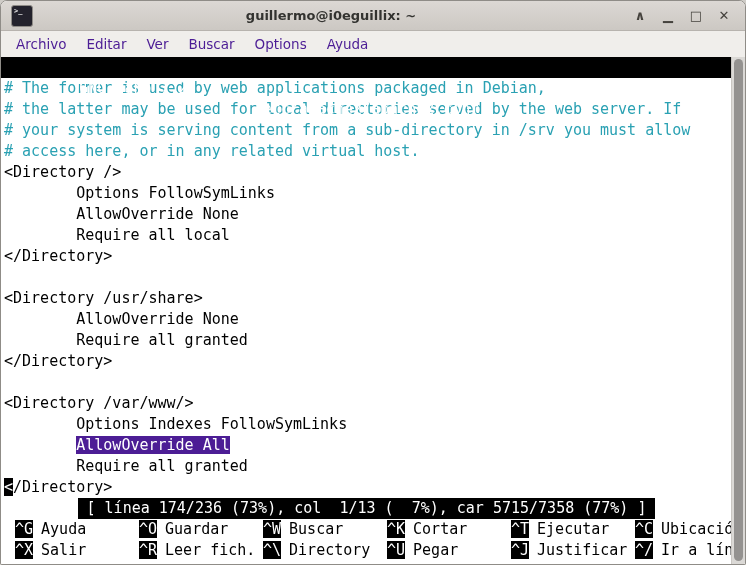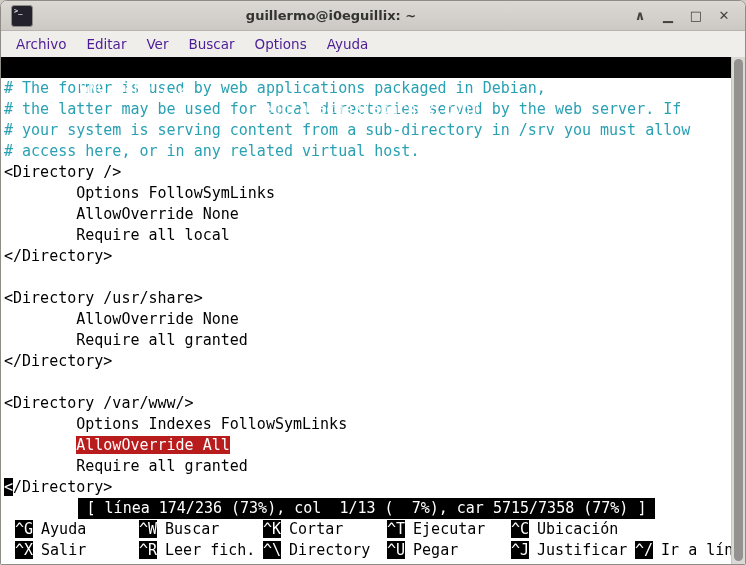--- a/index.html
+++ b/index.html
@@ -23,21 +23,21 @@
   
   .terminal{position:relative;flex:1;background:#ffffff;
     font:15px/21px "DejaVu Sans Mono","Liberation Mono",monospace;color:#000;}
   .term-inner{position:absolute;top:0;left:0;right:13px;bottom:0;overflow:hidden;}
   .nano-header{height:21px;background:#000;color:#fff;position:relative;white-space:pre;}
   .nano-title{padding-left:6px;}
   .nano-file{position:absolute;left:50%;transform:translateX(-50%);}
   .screen .line{height:21px;white-space:pre;padding-left:3px;}
   .seg{white-space:pre;}
   .seg.comment{color:#2aa1b3;}
-  .seg.selected{background:#b91c1c;color:#fff;}
+  .seg.selected{background:#4c1d95;color:#fff;}
   .seg.cursor{background:#000;color:#fff;}
   .status-row{height:21px;text-align:center;}
   .status-chip{display:inline-block;background:#000;color:#fff;white-space:pre;padding:0 9px;}
   .shortcut-row{height:21px;display:flex;padding-left:14px;}
   .sc-item{flex:0 0 124px;white-space:pre;overflow:visible;}
   .sc-key{background:#000;color:#fff;}
   .sc-label{margin-left:8px;}
   
   .scrollbar{position:absolute;top:0;right:0;bottom:0;width:13px;background:#dbd9d6;
     border-left:1px solid #cac7c3;}
@@ -99,20 +99,21 @@
           <div class="line"><span class="seg cursor">&lt;</span><span class="seg normal">/Directory&gt;</span></div>
         </div>
 
       <div class="status-row">
         <span class="status-chip">[ línea 174/236 (73%), col  1/13 (  7%), car 5715/7358 (77%) ]</span>
       </div>
 
       <div id="shortcut-bars">
           <div class="shortcut-row">
             <span class="sc-item"><span class="sc-key">^G</span><span class="sc-label">Ayuda</span></span>
+            <span class="sc-item"><span class="sc-key">^O</span><span class="sc-label">Guardar</span></span>
             <span class="sc-item"><span class="sc-key">^W</span><span class="sc-label">Buscar</span></span>
             <span class="sc-item"><span class="sc-key">^K</span><span class="sc-label">Cortar</span></span>
             <span class="sc-item"><span class="sc-key">^T</span><span class="sc-label">Ejecutar</span></span>
             <span class="sc-item"><span class="sc-key">^C</span><span class="sc-label">Ubicación</span></span>
           </div>
           <div class="shortcut-row">
             <span class="sc-item"><span class="sc-key">^X</span><span class="sc-label">Salir</span></span>
             <span class="sc-item"><span class="sc-key">^R</span><span class="sc-label">Leer fich.</span></span>
             <span class="sc-item"><span class="sc-key">^\</span><span class="sc-label">Directory</span></span>
             <span class="sc-item"><span class="sc-key">^U</span><span class="sc-label">Pegar</span></span>

